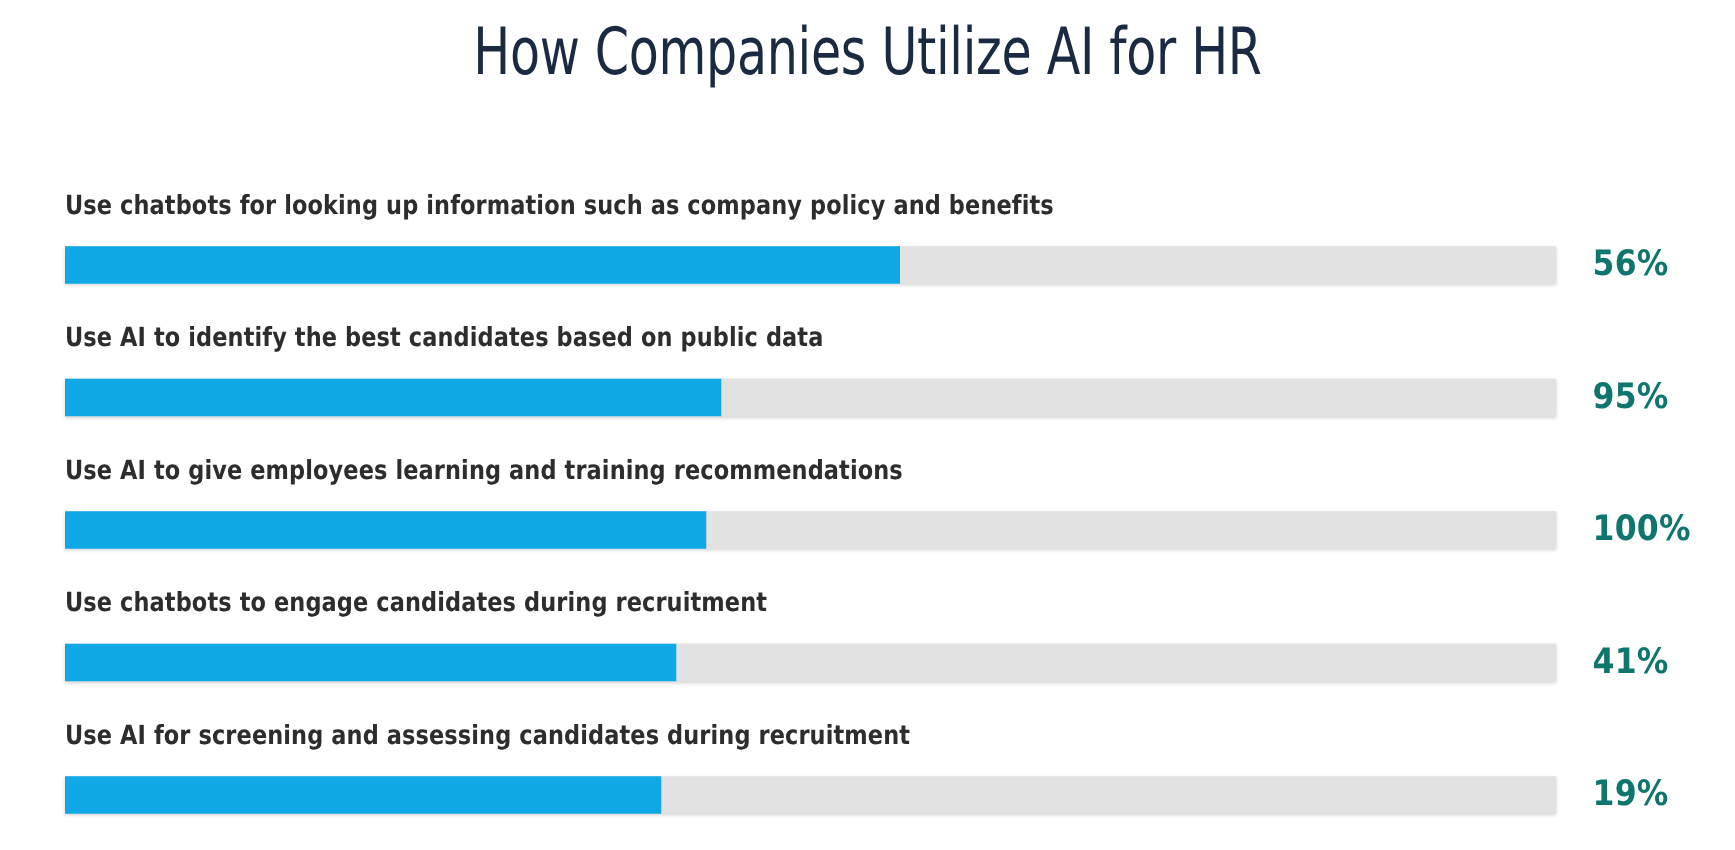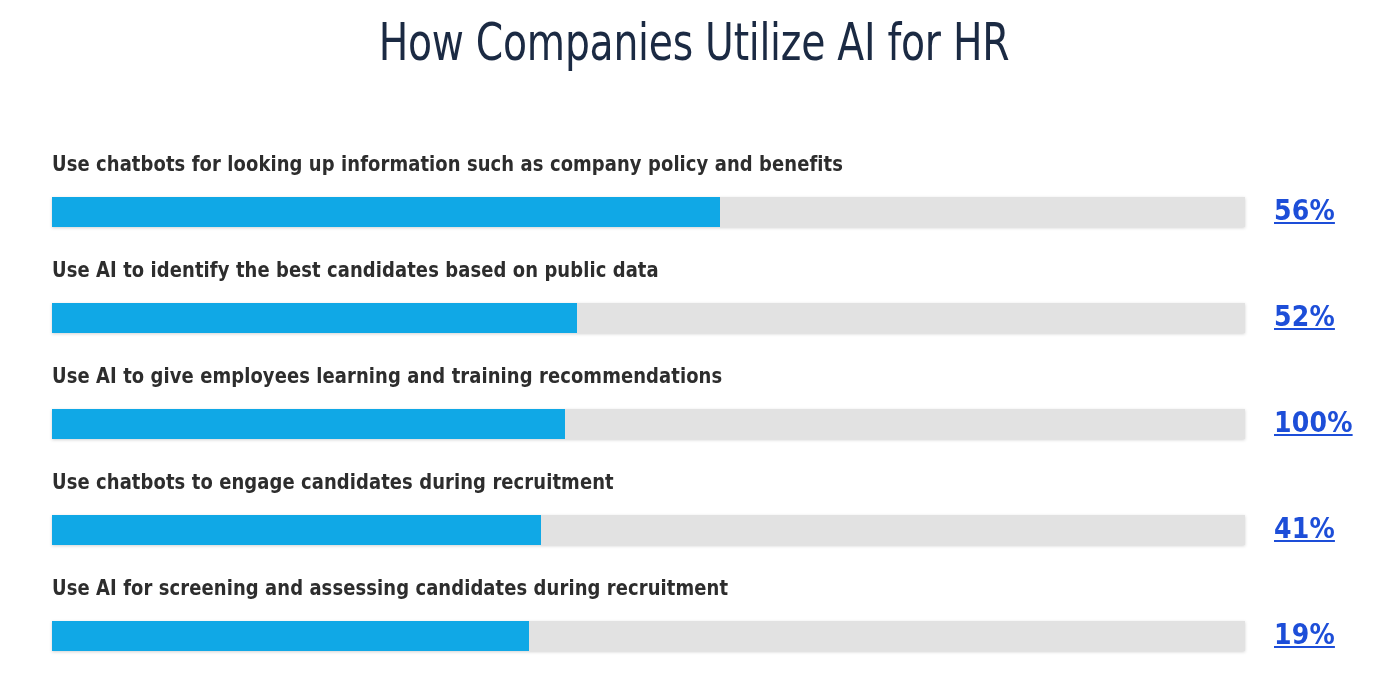--- a/index.html
+++ b/index.html
@@ -89,24 +89,23 @@
     background: #10a8e6;
   }
 
   .row-value {
     position: absolute;
     top: 42px;
     left: 1274px;
     font-family: "Liberation Sans Narrow", "DejaVu Sans Condensed", "Liberation Sans", sans-serif;
     font-size: 28px;
     font-weight: bold;
-    color: #1d4ed8;
+    color: #0f766e;
     white-space: nowrap;
     letter-spacing: 0.2px;
-    text-decoration: underline;
   }
 </style>
 </head>
 <body>
 
 <div class="page">
 
   <div class="chart-title">How Companies Utilize AI for HR</div>
 
   <div class="rows">
@@ -121,21 +120,21 @@
       <div class="row-value">56%</div>
     </div>
 
     <div class="bar-row">
       <div class="row-label">Use AI to identify the best candidates based on public data</div>
       <div class="track-wrap">
         <div class="track" style="background: rgb(226, 226, 226);">
           <div class="fill" style="width: 44%; background: rgb(16, 168, 230);"></div>
         </div>
       </div>
-      <div class="row-value">52%</div>
+      <div class="row-value">95%</div>
     </div>
 
     <div class="bar-row">
       <div class="row-label">Use AI to give employees learning and training recommendations</div>
       <div class="track-wrap">
         <div class="track" style="background: rgb(226, 226, 226);">
           <div class="fill" style="width: 43%; background: rgb(16, 168, 230);"></div>
         </div>
       </div>
       <div class="row-value">100%</div>

